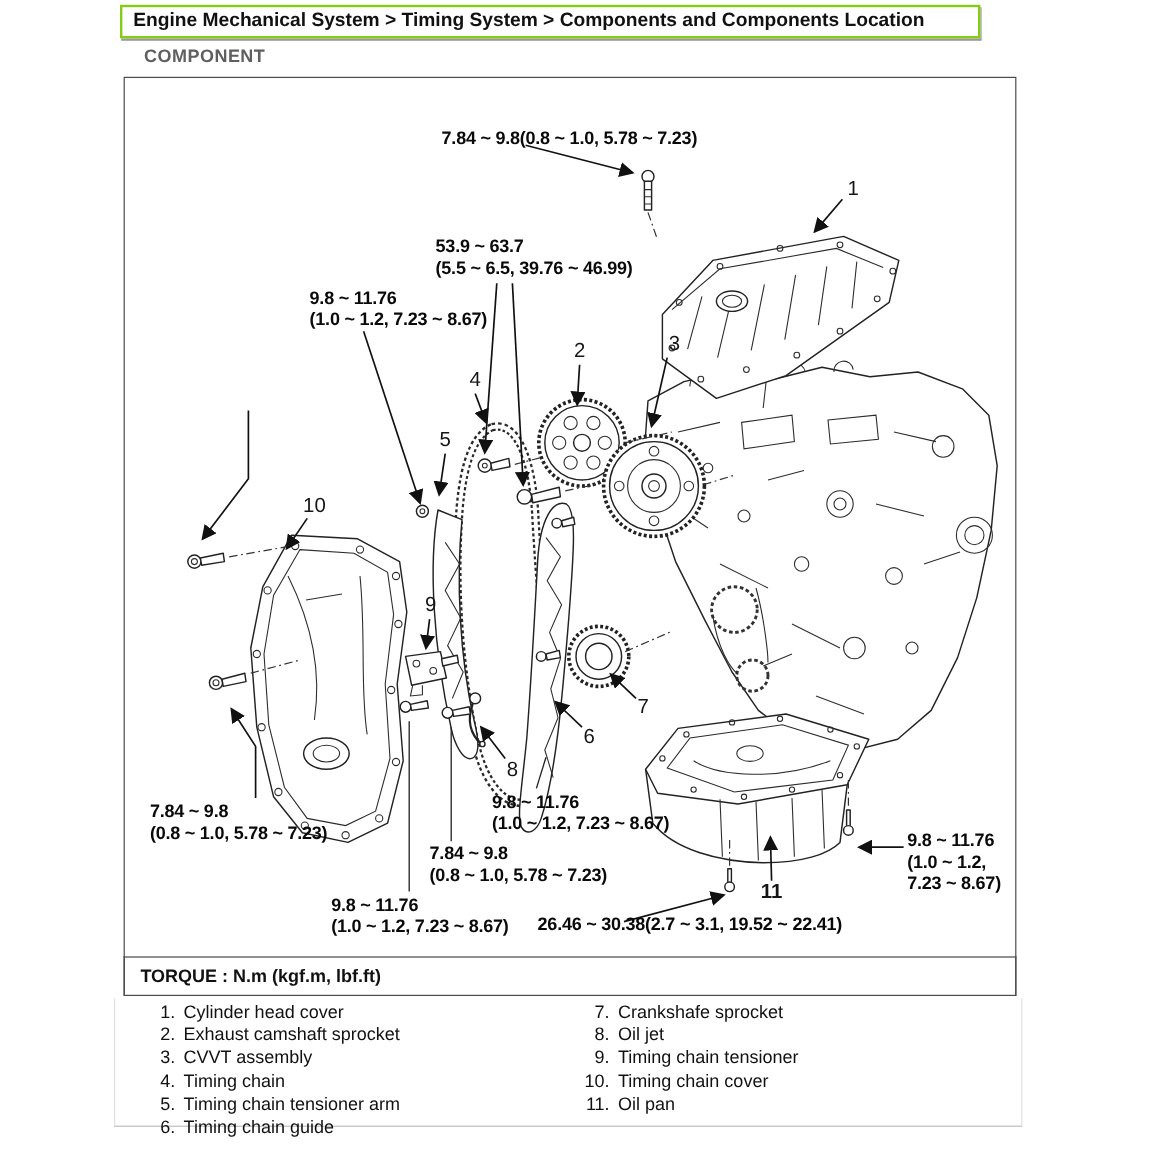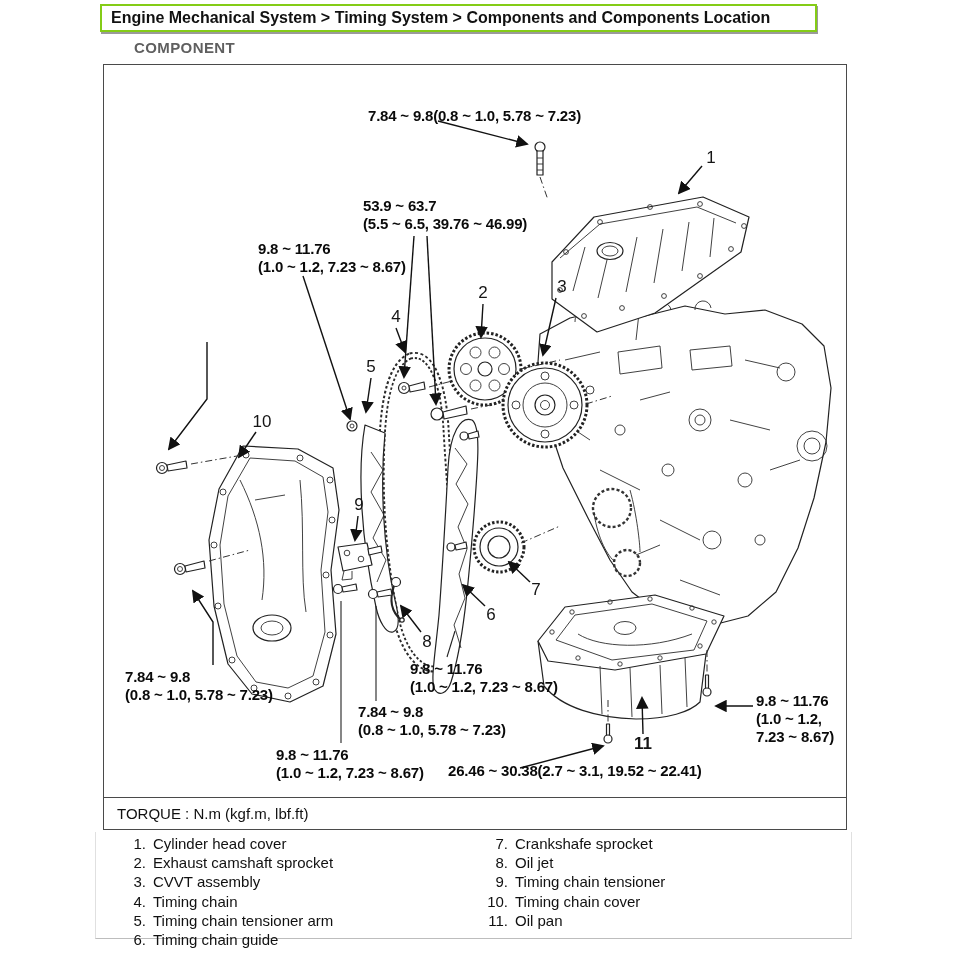--- a/index.html
+++ b/index.html
@@ -9,40 +9,40 @@
     font-family:"Liberation Sans", sans-serif; color:#111; overflow:hidden;
   }
   .breadcrumb-box {
     position:absolute; left:100px; top:4px; width:717px; height:28px;
     border:2px solid #84cc16; background:#fff;
     box-shadow:1px 2px 0 #9a9a9a;
     font-size:16px; font-weight:bold; line-height:24px;
     padding-left:9px; white-space:nowrap;
   }
   .section-title {
-    position:absolute; left:134px; top:39px;
+    position:absolute; left:120px; top:39px;
     font-size:15px; font-weight:bold; color:#5f5f5f; letter-spacing:.4px;
   }
   .diagram-box {
     position:absolute; left:103px; top:64px; width:744px; height:766px;
     border:1px solid #4a4a4a; background:#fff;
   }
   .art { position:absolute; left:0; top:0; width:958px; height:958px; pointer-events:none; }
   .tq {
     position:absolute; font-size:15px; font-weight:bold; line-height:18px;
     letter-spacing:-0.2px; white-space:nowrap; color:#0a0a0a;
   }
   .callout {
     position:absolute; font-size:17px; color:#151515;
     transform:translate(-50%,-50%); line-height:17px;
   }
   .torque-note {
     position:absolute; left:103px; top:797px; width:744px; height:33px;
     border:1px solid #4a4a4a; border-bottom:none; background:transparent;
-    font-size:15px; font-weight:normal; line-height:31px; padding-left:13px;
+    font-size:15px; font-weight:bold; line-height:31px; padding-left:13px;
   }
   .parts-list {
     position:absolute; left:95px; top:832px; width:757px; height:107px;
     border-left:1px solid #e0e0e0; border-right:1px solid #e0e0e0;
     border-bottom:1px solid #bdbdbd;
     font-size:15px; line-height:19.2px;
   }
   .plist-col { position:absolute; top:2px; }
   .plist-col.left  { left:0px;   width:370px; }
   .plist-col.right { left:362px; width:390px; }

